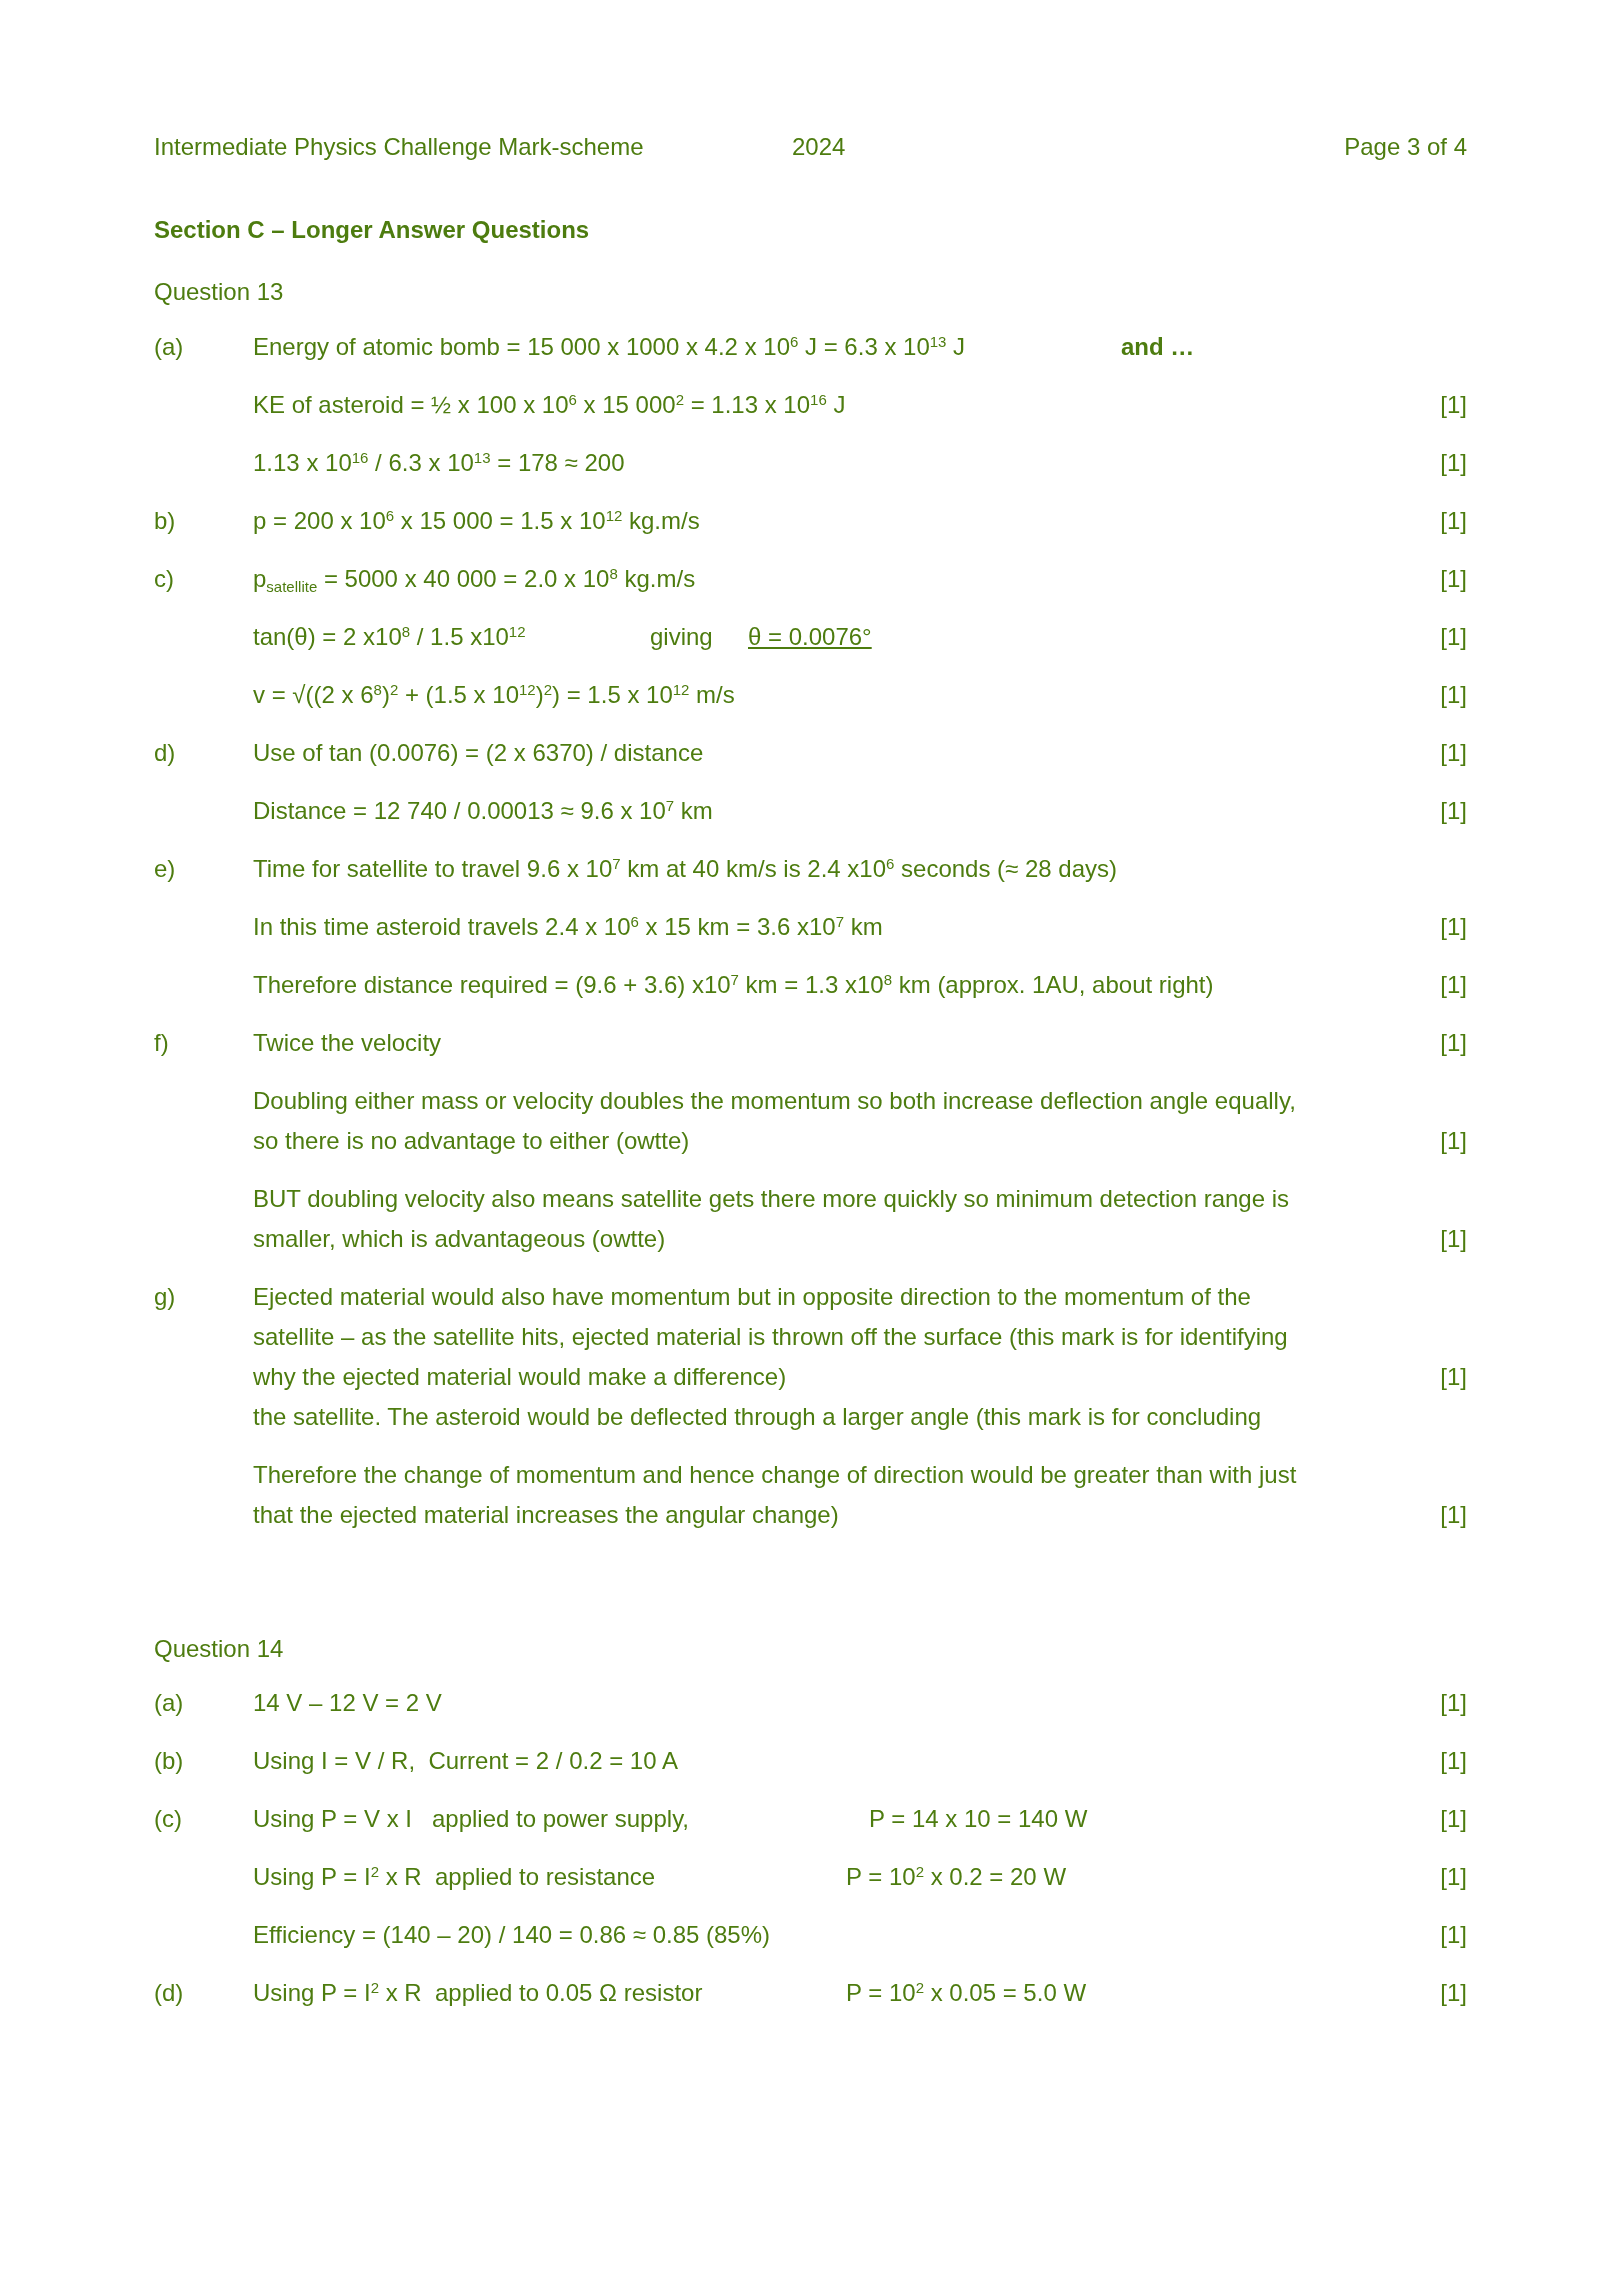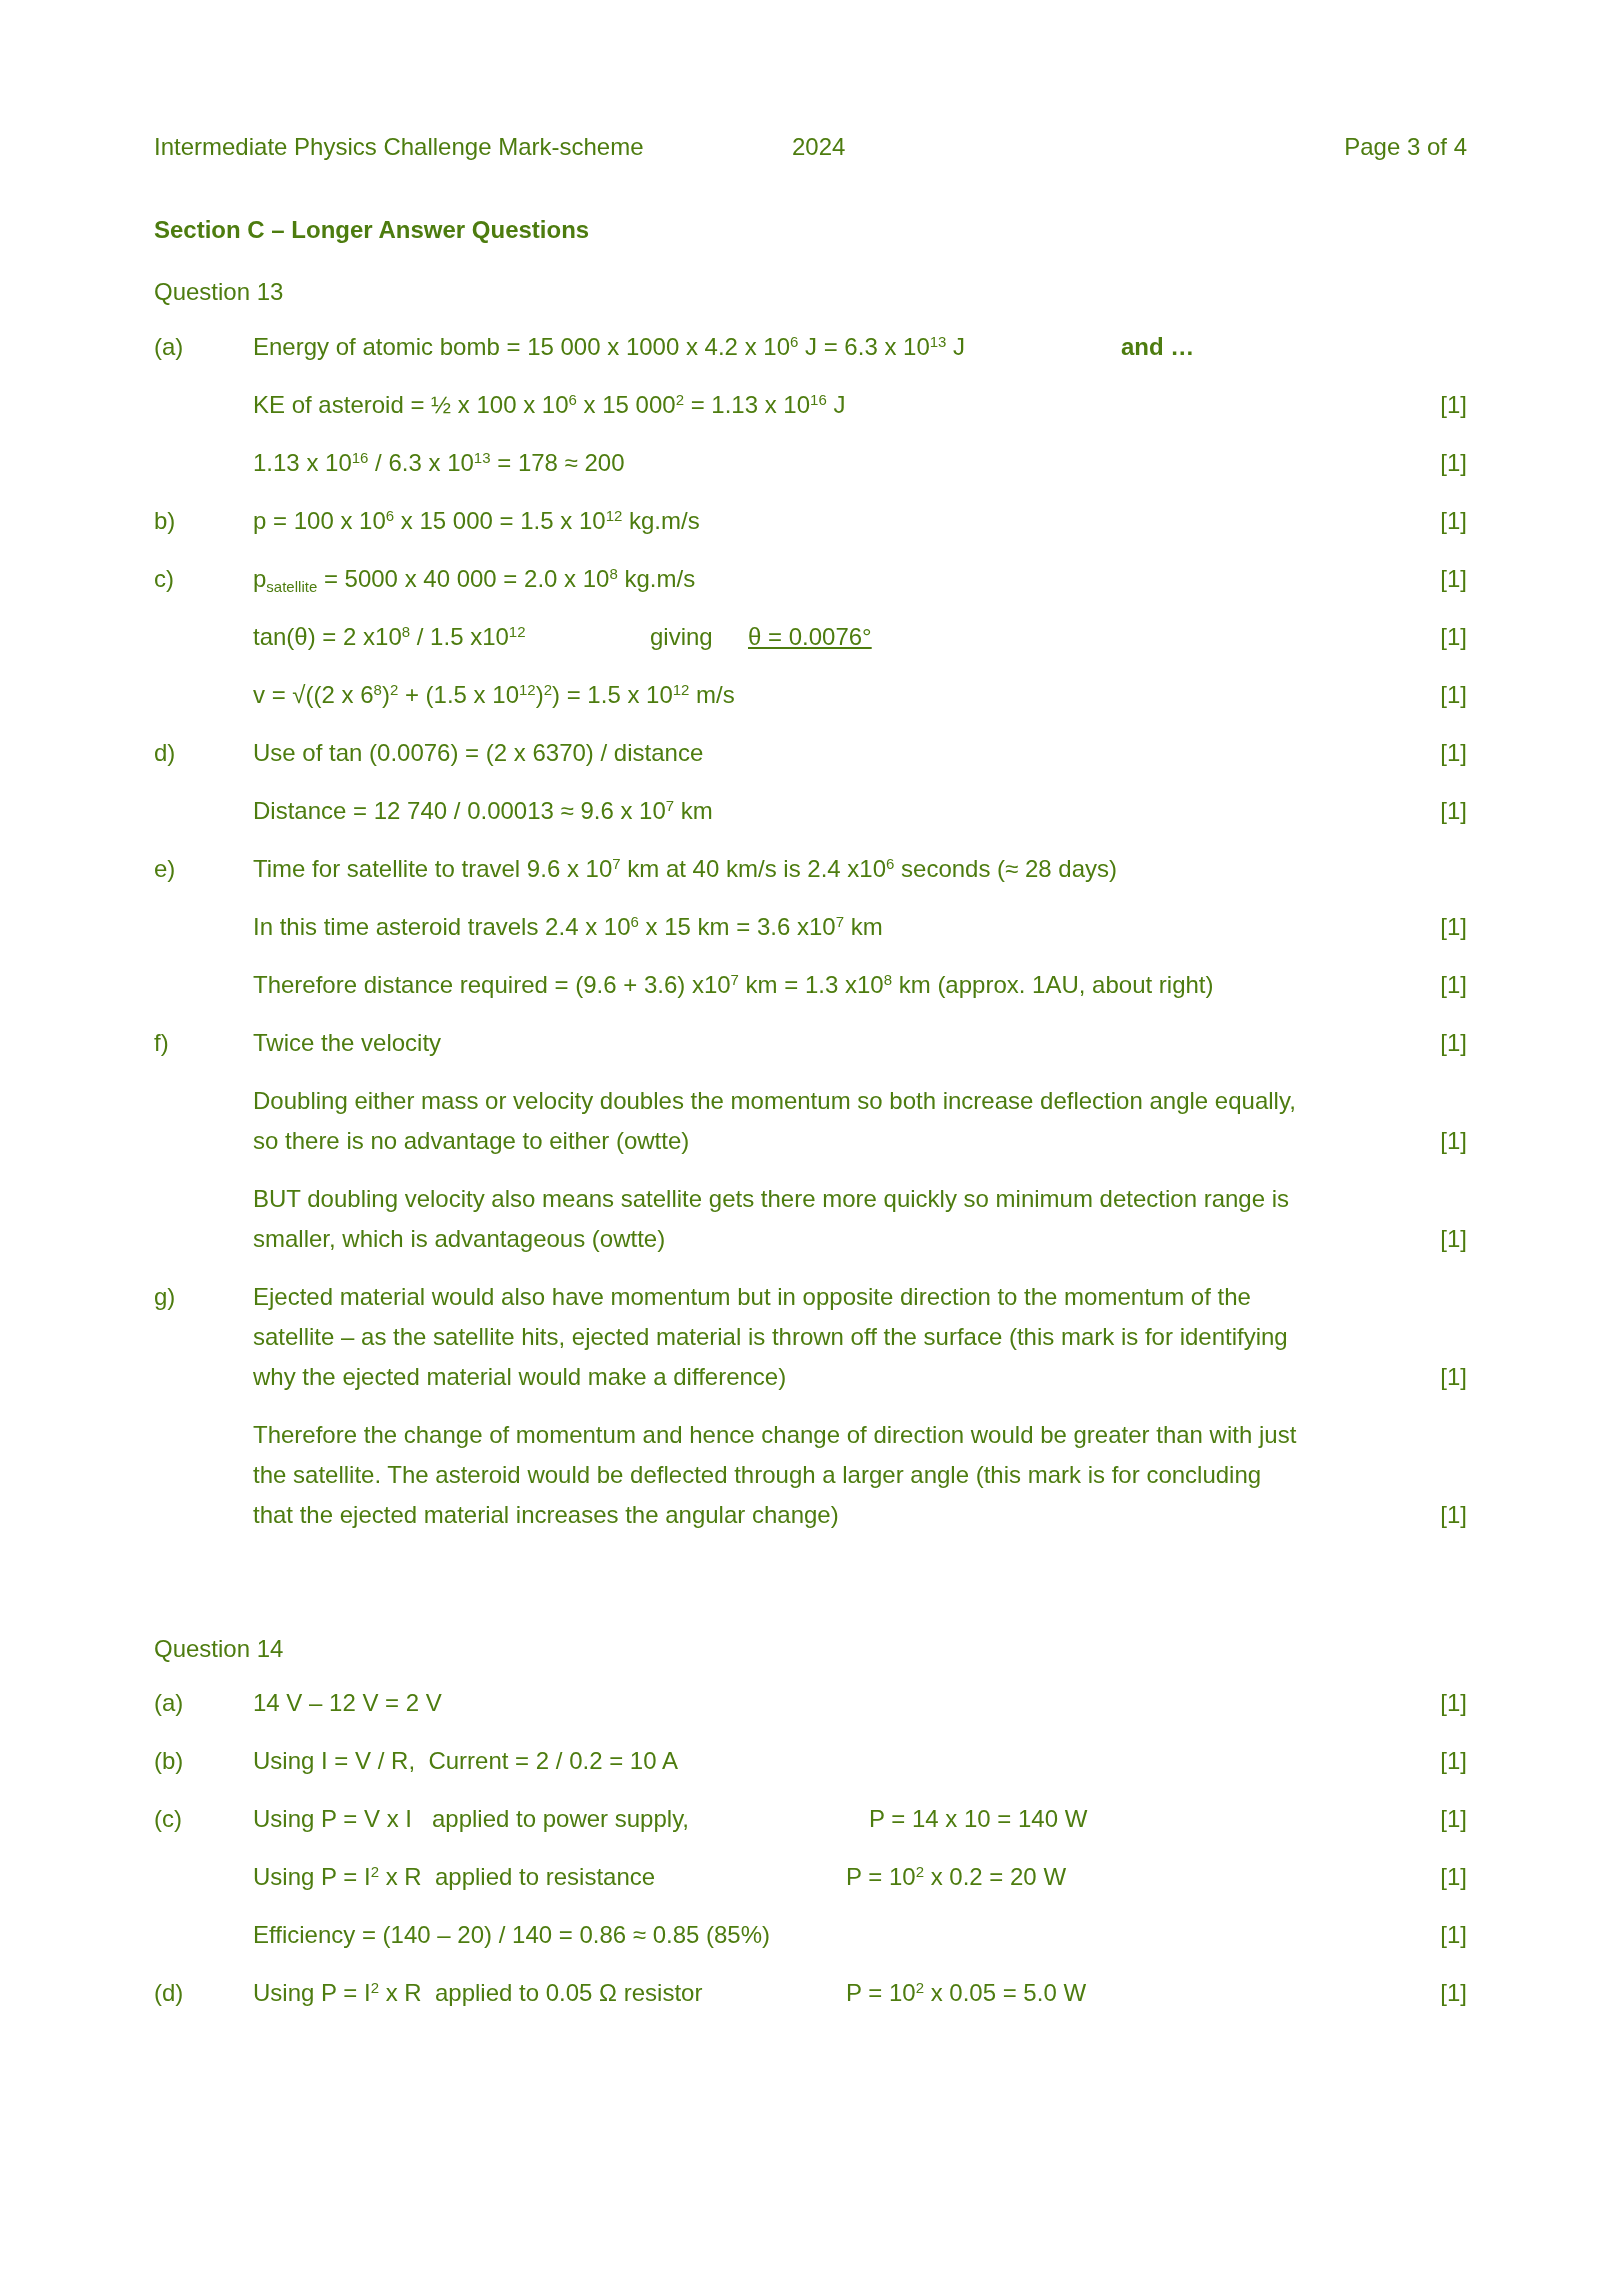--- a/index.html
+++ b/index.html
@@ -50,21 +50,21 @@
         <span class="content"><span>KE of asteroid = ½ x 100 x 10</span><span class="sup">6</span><span> x 15 000</span><span class="sup">2</span><span> = 1.13 x 10</span><span class="sup">16</span><span> J</span></span>
         <span class="mark">[1]</span>
       </div>
       <div class="row para">
         <span class="part-label"></span>
         <span class="content"><span>1.13 x 10</span><span class="sup">16</span><span> / 6.3 x 10</span><span class="sup">13</span><span> = 178 ≈ 200</span></span>
         <span class="mark">[1]</span>
       </div>
       <div class="row para">
         <span class="part-label">b)</span>
-        <span class="content"><span>p = 100 x 10</span><span class="sup">6</span><span> x 15 000 = 1.5 x 10</span><span class="sup">12</span><span> kg.m/s</span></span>
+        <span class="content"><span>p = 200 x 10</span><span class="sup">6</span><span> x 15 000 = 1.5 x 10</span><span class="sup">12</span><span> kg.m/s</span></span>
         <span class="mark">[1]</span>
       </div>
       <div class="row para">
         <span class="part-label">c)</span>
         <span class="content"><span>p</span><span class="sub">satellite</span><span> = 5000 x 40 000 = 2.0 x 10</span><span class="sup">8</span><span> kg.m/s</span></span>
         <span class="mark">[1]</span>
       </div>
       <div class="row para">
         <span class="part-label"></span>
         <span class="content"><span>tan(θ) = 2 x10</span><span class="sup">8</span><span> / 1.5 x10</span><span class="sup">12</span><span class="pos" style="left: 397px;"><span>giving</span></span><span class="pos" style="left: 495px; text-decoration: underline;"><span>θ = 0.0076°</span></span></span>
@@ -133,28 +133,28 @@
       <div class="row cont">
         <span class="part-label"></span>
         <span class="content"><span>satellite – as the satellite hits, ejected material is thrown off the surface (this mark is for identifying</span></span>
         <span class="mark"></span>
       </div>
       <div class="row cont">
         <span class="part-label"></span>
         <span class="content"><span>why the ejected material would make a difference)</span></span>
         <span class="mark">[1]</span>
       </div>
+      <div class="row cont">
+        <span class="part-label"></span>
+        <span class="content"><span>the satellite. The asteroid would be deflected through a larger angle (this mark is for concluding</span></span>
+        <span class="mark"></span>
+      </div>
       <div class="row para">
         <span class="part-label"></span>
         <span class="content"><span>Therefore the change of momentum and hence change of direction would be greater than with just</span></span>
-        <span class="mark"></span>
-      </div>
-      <div class="row cont">
-        <span class="part-label"></span>
-        <span class="content"><span>the satellite. The asteroid would be deflected through a larger angle (this mark is for concluding</span></span>
         <span class="mark"></span>
       </div>
       <div class="row cont">
         <span class="part-label"></span>
         <span class="content"><span>that the ejected material increases the angular change)</span></span>
         <span class="mark">[1]</span>
       </div>
       <div class="q-heading gap-top">Question 14</div>
       <div class="row cont">
         <span class="part-label">(a)</span>

